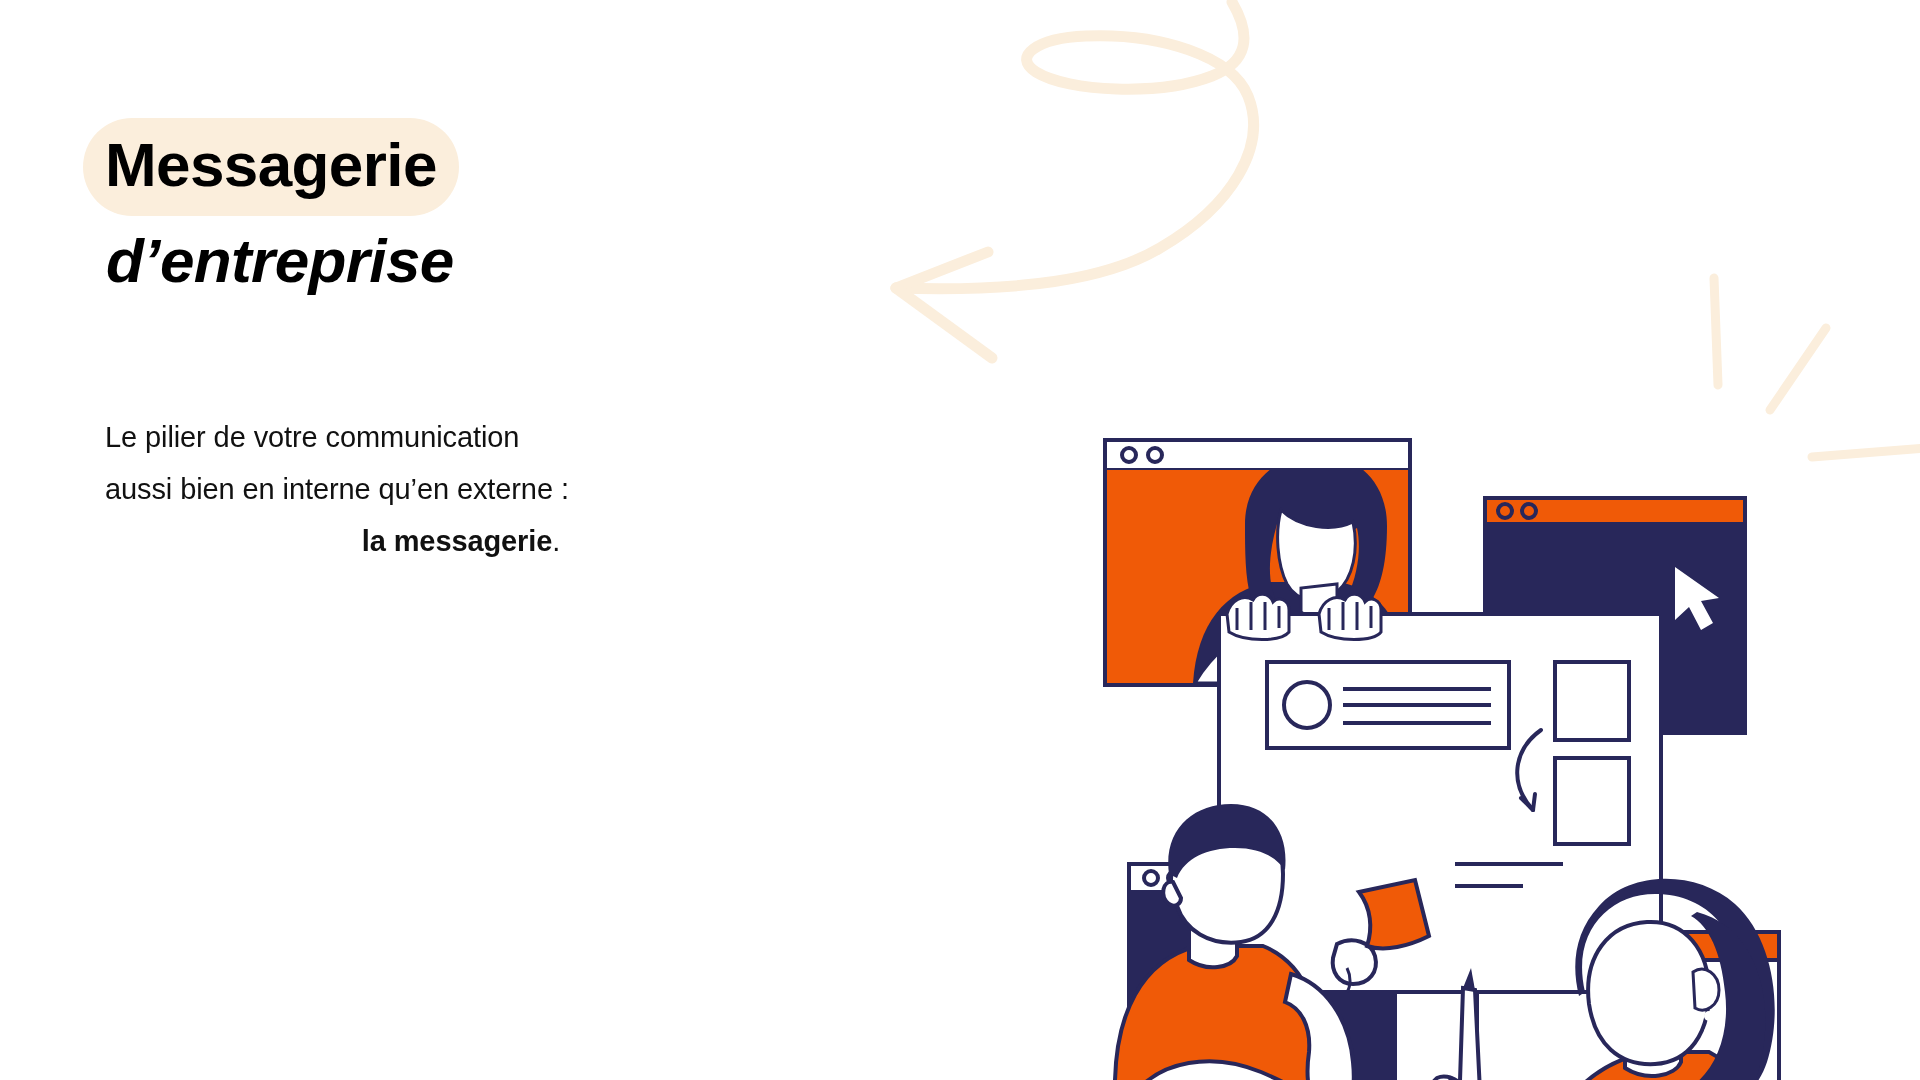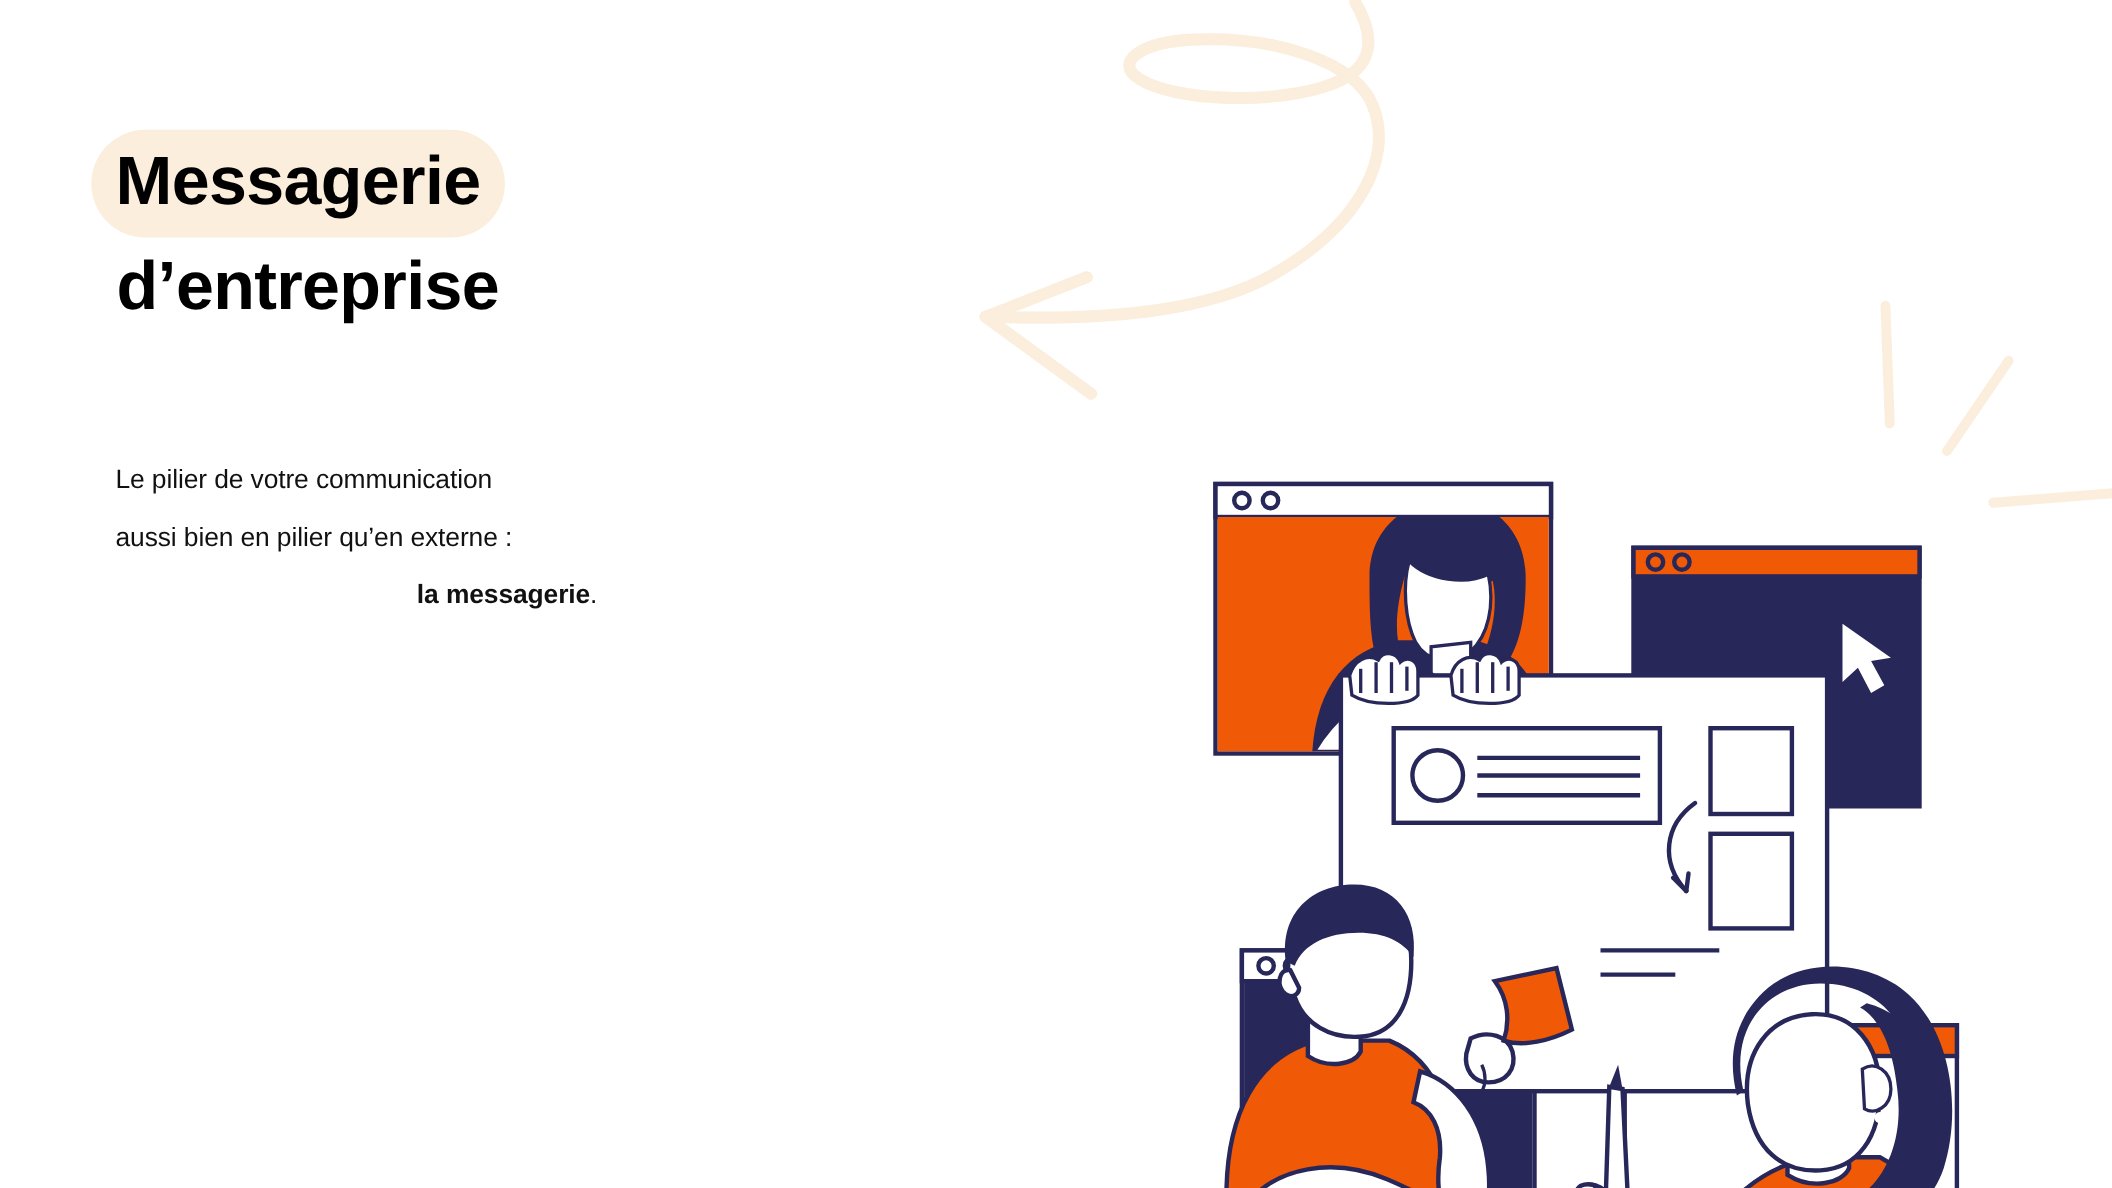--- a/index.html
+++ b/index.html
@@ -39,26 +39,26 @@
     color:#000000;
   }
   .title-line { display:block; white-space:nowrap; }
   .title-line-1 .pill {
     display:inline-block;
     background:#FBEEDC;
     border-radius:999px;
     padding:4px 22px 8px 22px;
     margin-left:-22px;
   }
-  .title-line-2 { padding-left:1px; margin-top:2px; }
+  .title-line-2 { padding-left:1px; margin-top:2px;font-style:italic; }
 
   .body-block {
     margin-top:108px;
     width:712px;
-    font-size:24px;
+    font-size:29px;
     line-height:52px;
     color:#111111;
     text-align:justify;
     letter-spacing:-0.1px;
   }
   .body-block .last-line { text-align:center; }
   .body-block b { font-weight:700; }
 
   
   #illustration {
@@ -101,21 +101,21 @@
     <h1 class="title-block">
       <span class="title-line title-line-1"><span class="pill">Messagerie</span></span>
       <span class="title-line title-line-2">d’entreprise</span>
     </h1>
 
     <div class="body-block">
       <div>
         <span>Le pilier de votre communication</span>
       </div>
       <div>
-        <span>aussi bien en pilier qu’en externe :</span>
+        <span>aussi bien en interne qu’en externe :</span>
       </div>
       <div class="last-line"><b>la messagerie</b><span>.</span></div>
     </div>
   </div>
 
   <svg id="illustration" viewBox="0 0 790 670">
 
     <g>
       <rect x="20" y="28" width="305" height="245" fill="#ffffff" stroke="#28275A" stroke-width="4"></rect>
       <rect x="20" y="28" width="305" height="30" fill="#ffffff" stroke="#28275A" stroke-width="4"></rect>

